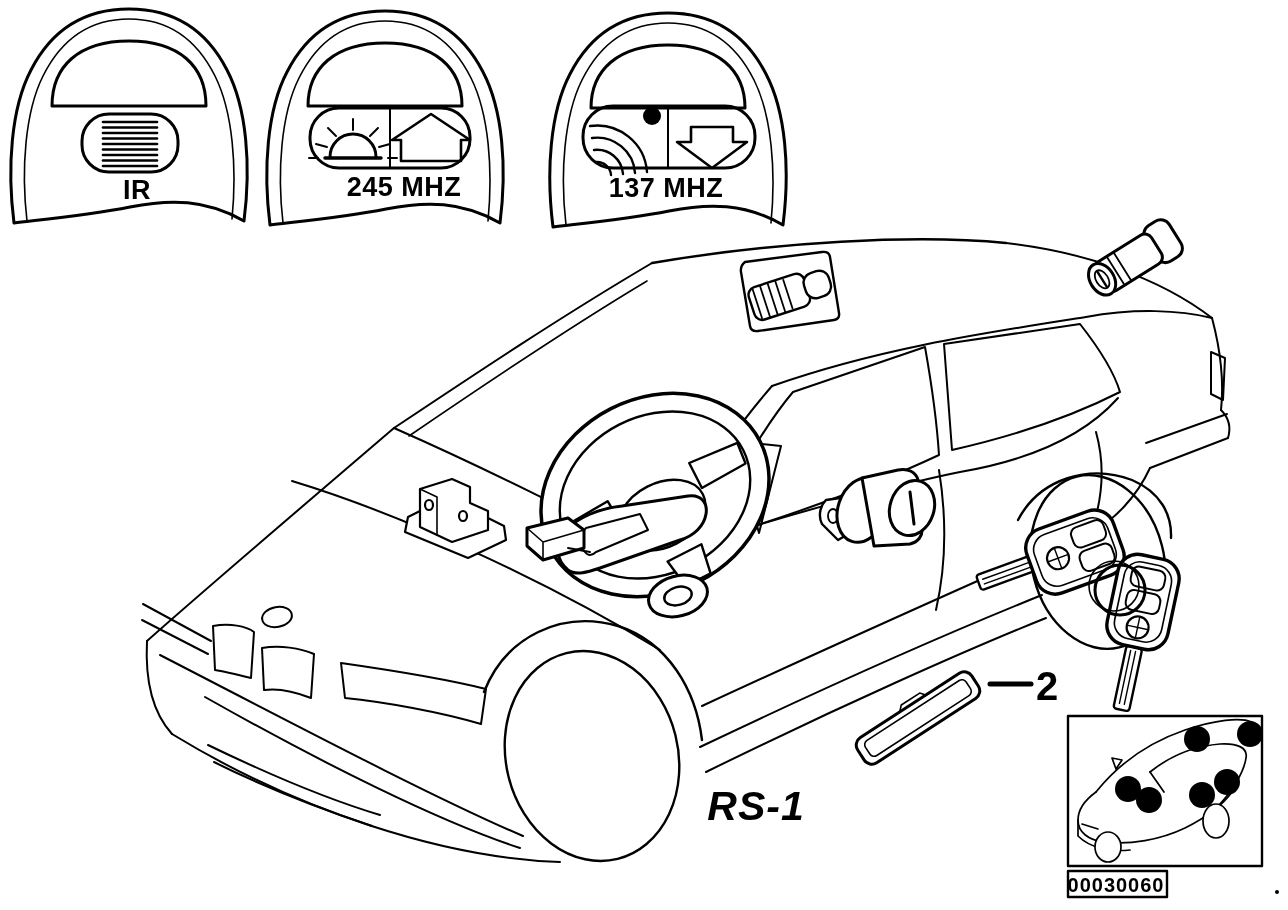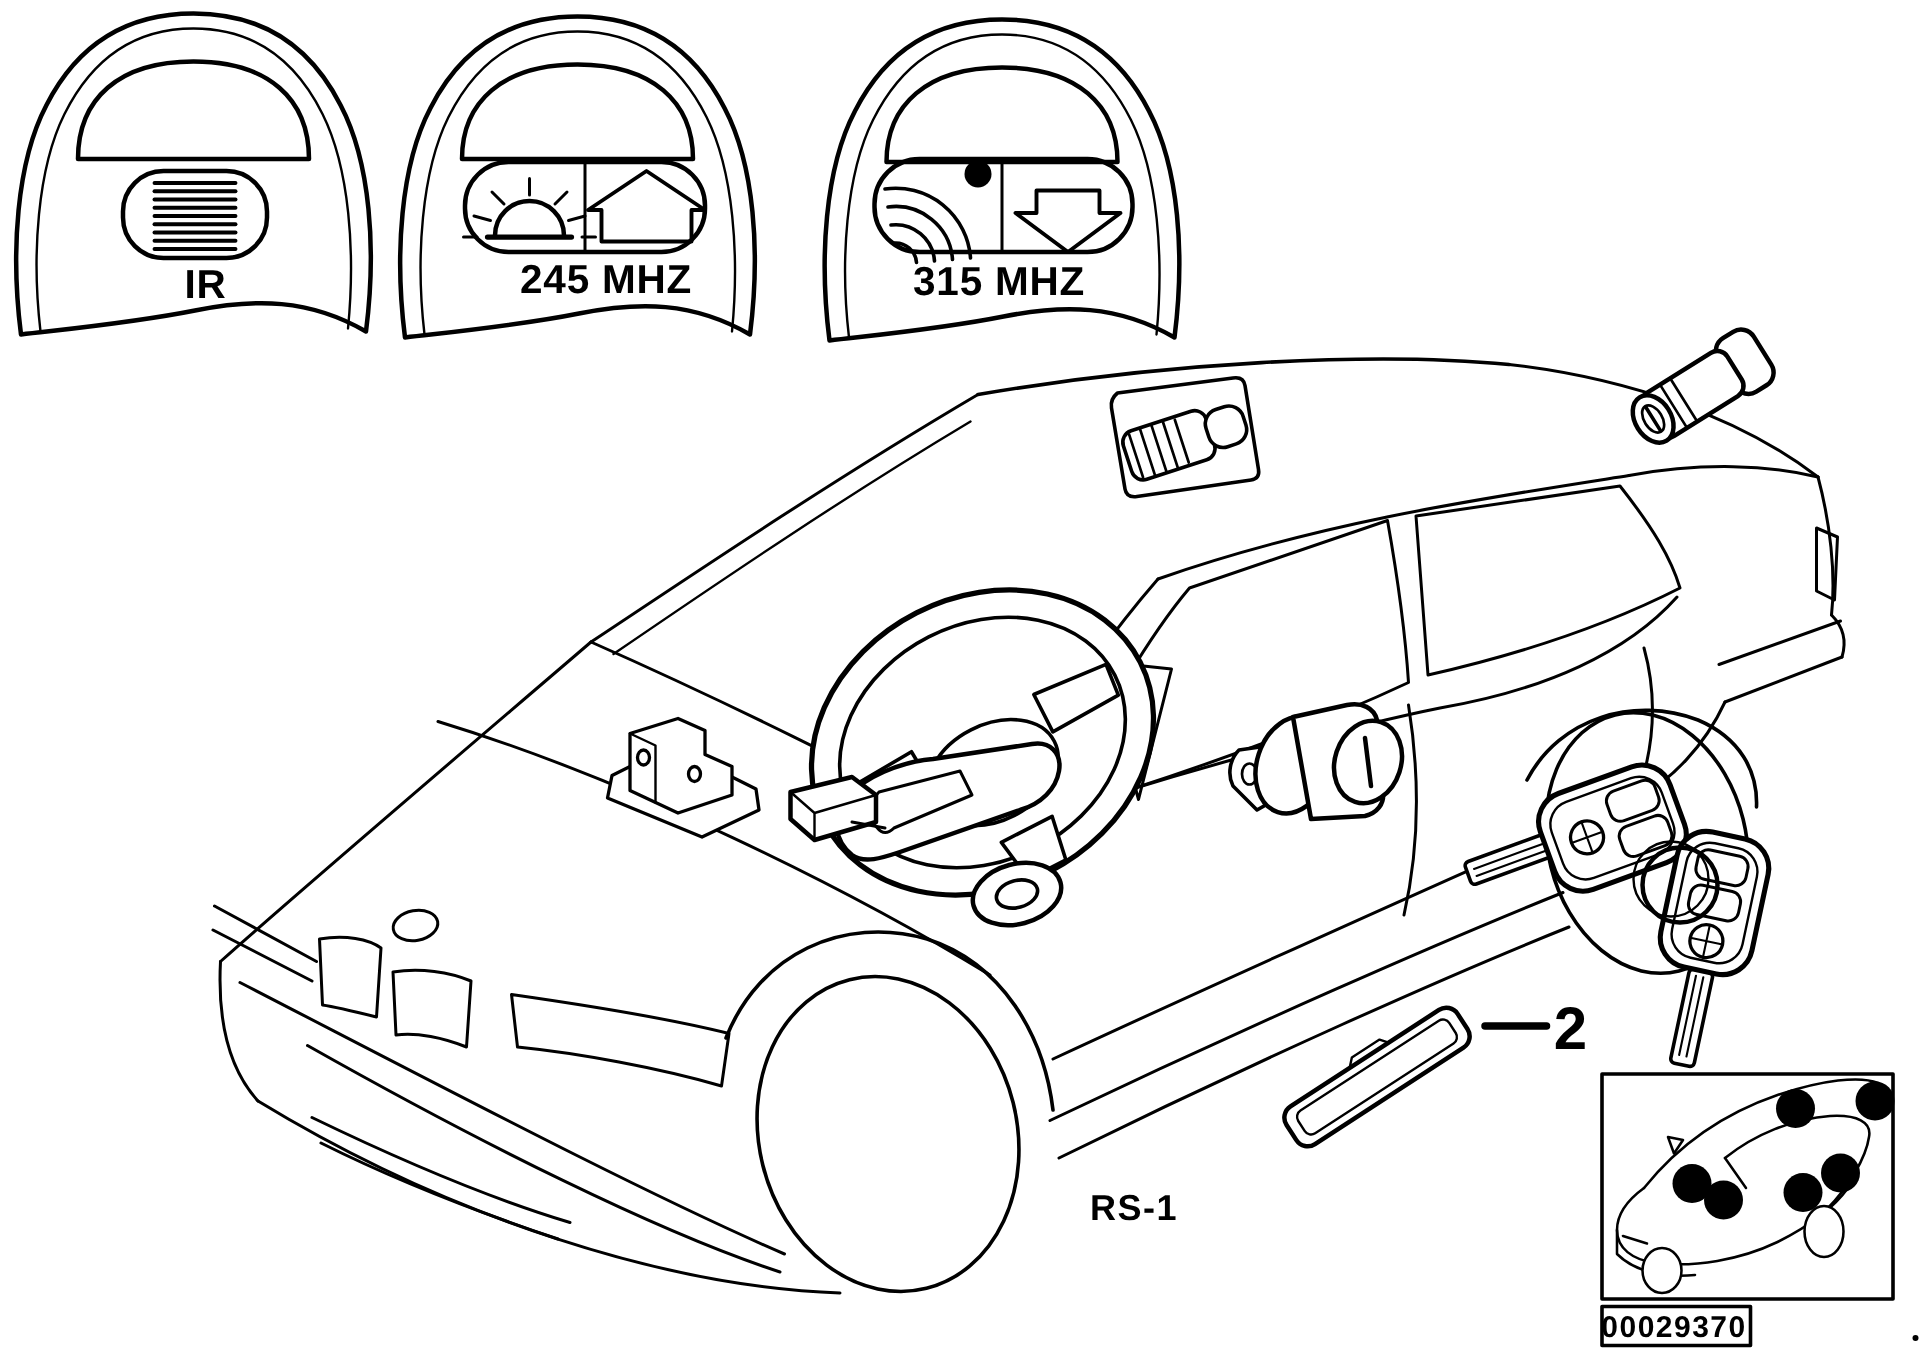--- a/index.html
+++ b/index.html
@@ -2,21 +2,21 @@
 <html><head>
 <meta charset="utf-8">
 <style>
   html,body{margin:0;padding:0;background:#ffffff;}
   #canvas{position:relative;width:1288px;height:910px;background:#fff;overflow:hidden;
           font-family:"Liberation Sans",sans-serif;}
   svg{position:absolute;left:0;top:0;}
   .lbl{position:absolute;color:#000;font-weight:bold;white-space:nowrap;
        transform:translate(-50%,-50%);line-height:1;}
   .lbl-fob{font-size:27px;letter-spacing:0.5px;}
-  .lbl-model{font-size:24px;letter-spacing:1px;}
+  .lbl-model{font-size:41px;letter-spacing:1px;font-style:italic;}
   .lbl-callout{font-size:40px;}
   .lbl-imgnum{font-size:20px;letter-spacing:1px;font-weight:bold;}
 </style>
 </head>
 <body>
 
 <div id="canvas">
 
 <svg width="1288" height="910" viewBox="0 0 1288 910" fill="none" stroke="#000" stroke-width="2" stroke-linecap="round" stroke-linejoin="round">
 
@@ -240,18 +240,18 @@
       <circle cx="1227" cy="782" r="13"></circle>
       <circle cx="1202" cy="795" r="13"></circle>
     </g>
     <rect x="1068" y="871" width="99" height="26" fill="#fff" stroke-width="2.4"></rect>
     <circle cx="1277" cy="892" r="2" fill="#000" stroke="none"></circle>
   </g>
 </svg>
 
 <div class="lbl lbl-fob" style="left:137px;top:190px;">IR</div>
 <div class="lbl lbl-fob" style="left:404px;top:187px;">245 MHZ</div>
-<div class="lbl lbl-fob" style="left:666px;top:188px;">315 MHZ</div>
+<div class="lbl lbl-fob" style="left:666px;top:188px;">137 MHZ</div>
 <div class="lbl lbl-model" style="left:756px;top:806px;">RS-1</div>
 <div class="lbl lbl-callout" style="left:1047px;top:686px;">2</div>
-<div class="lbl lbl-imgnum" style="left:1116px;top:885px;">00029370</div>
+<div class="lbl lbl-imgnum" style="left:1116px;top:885px;">00030060</div>
 
 </div>
 
 </body></html>

